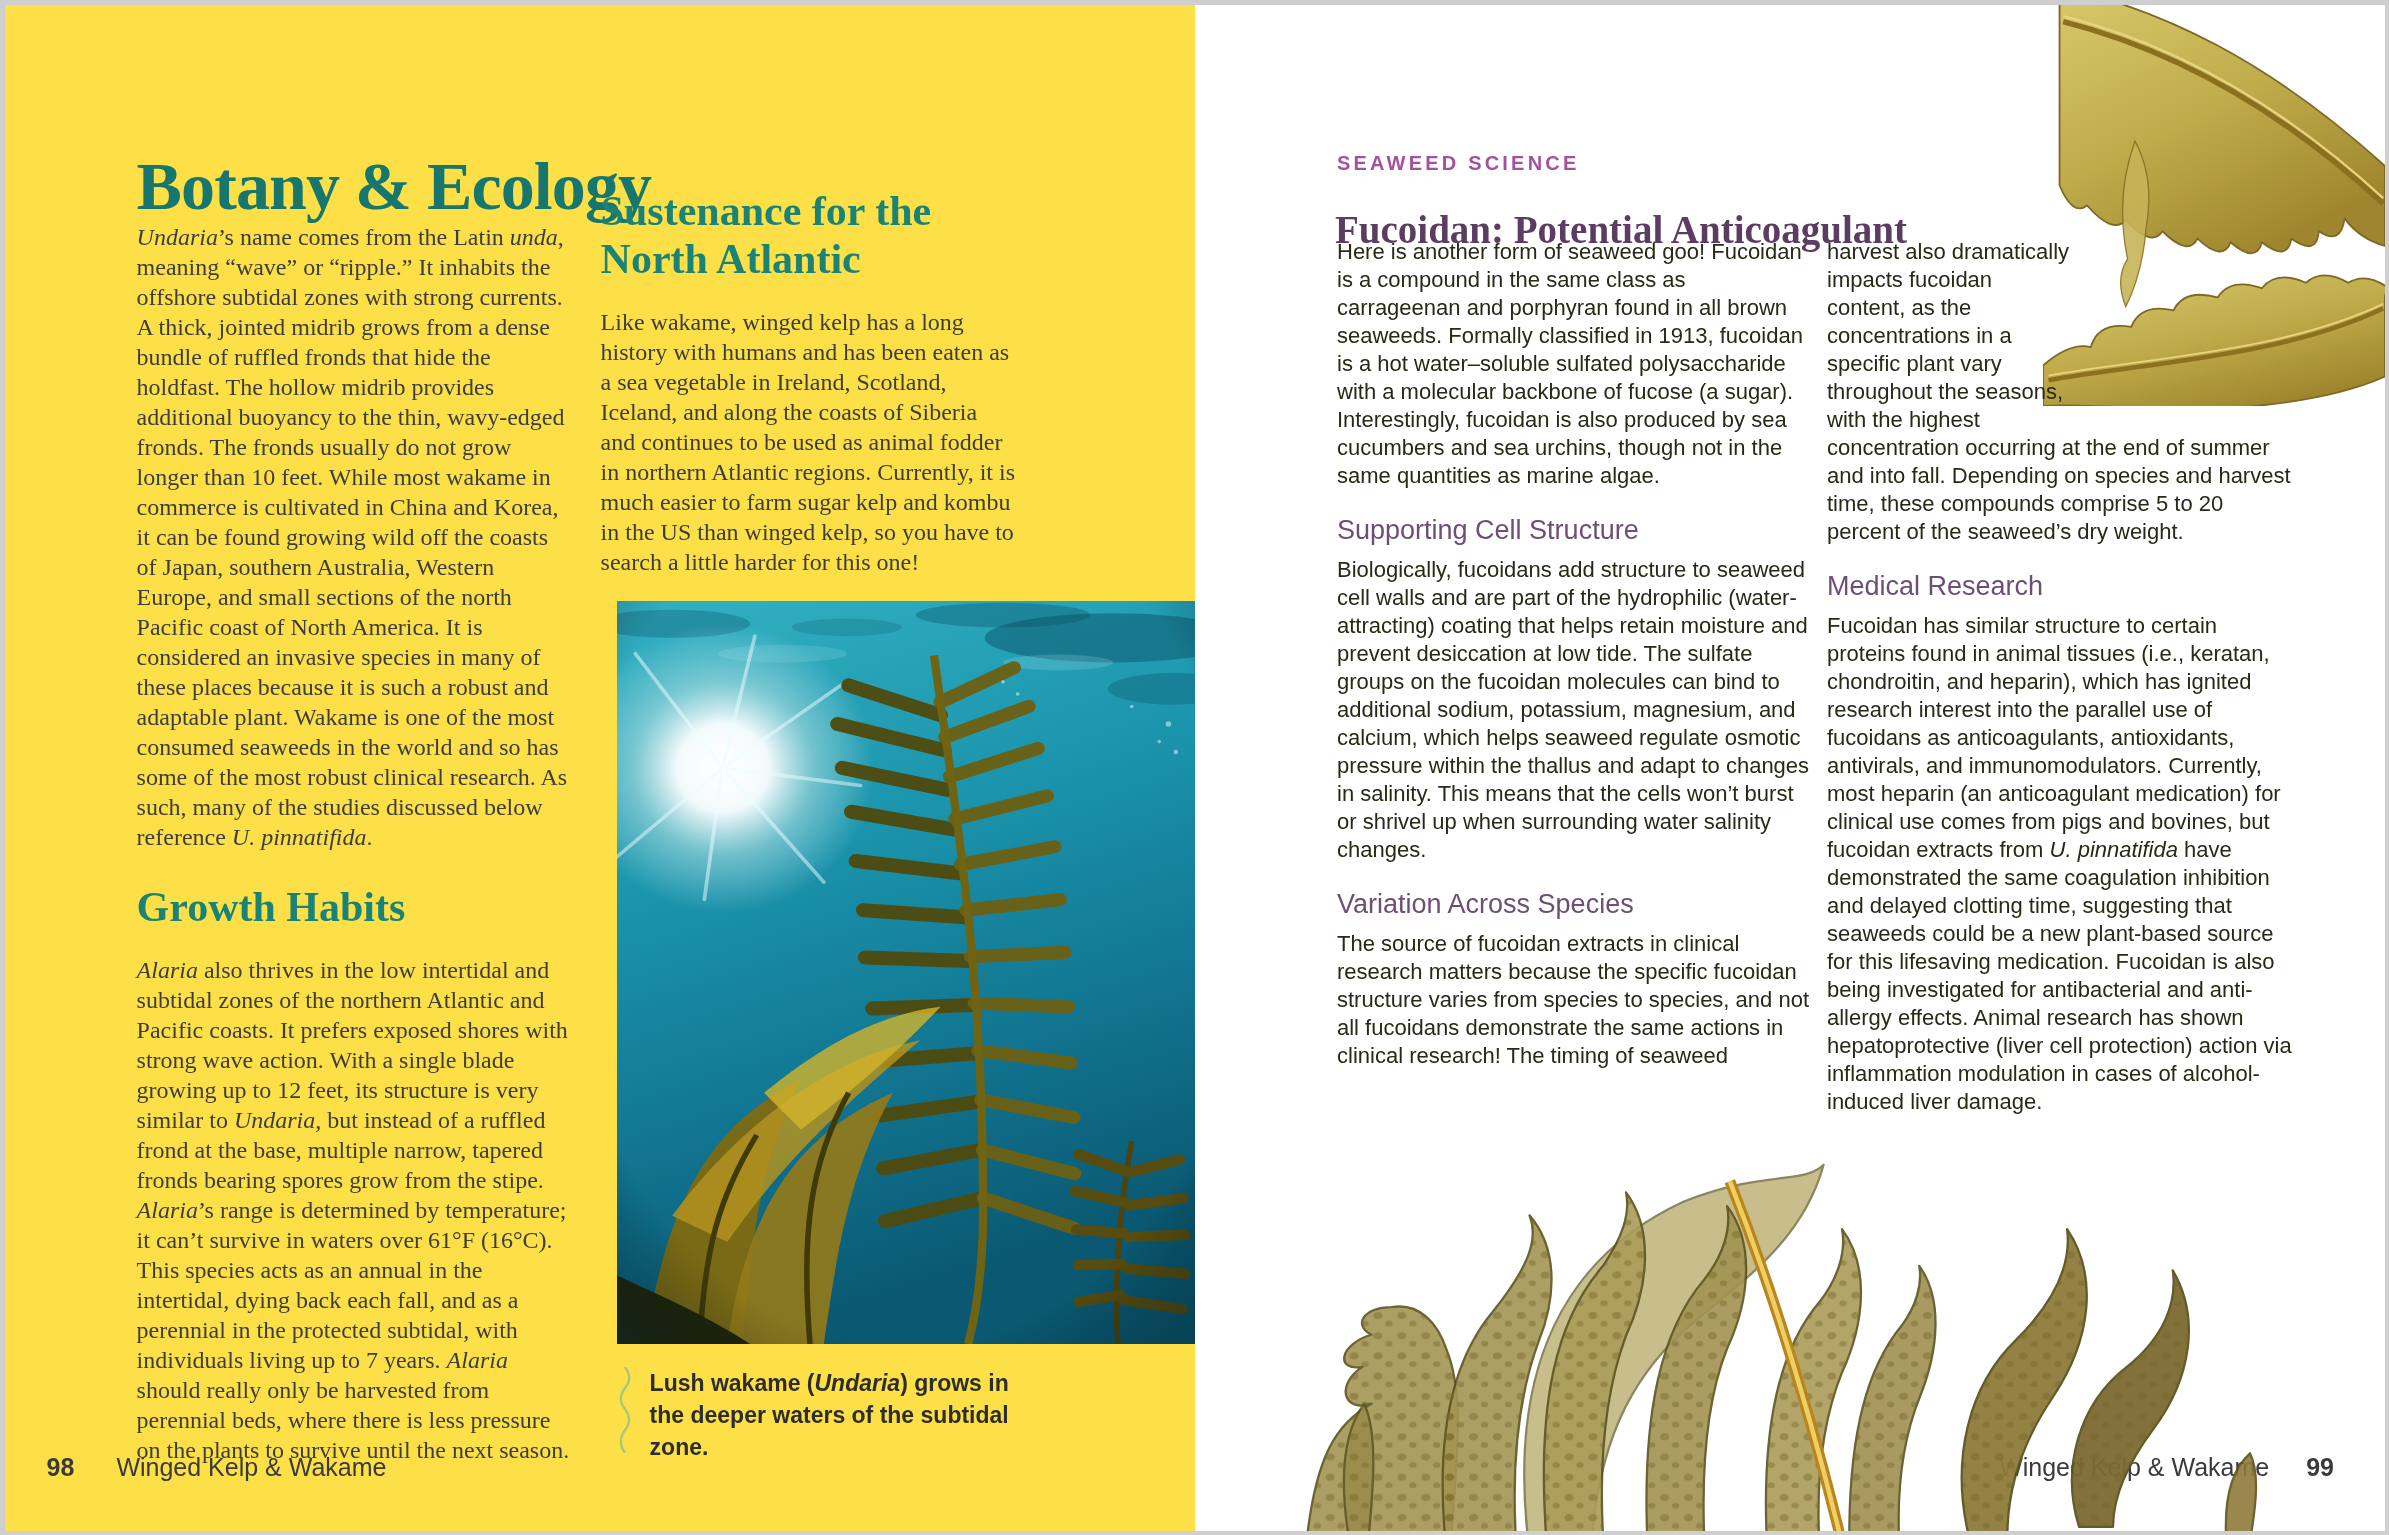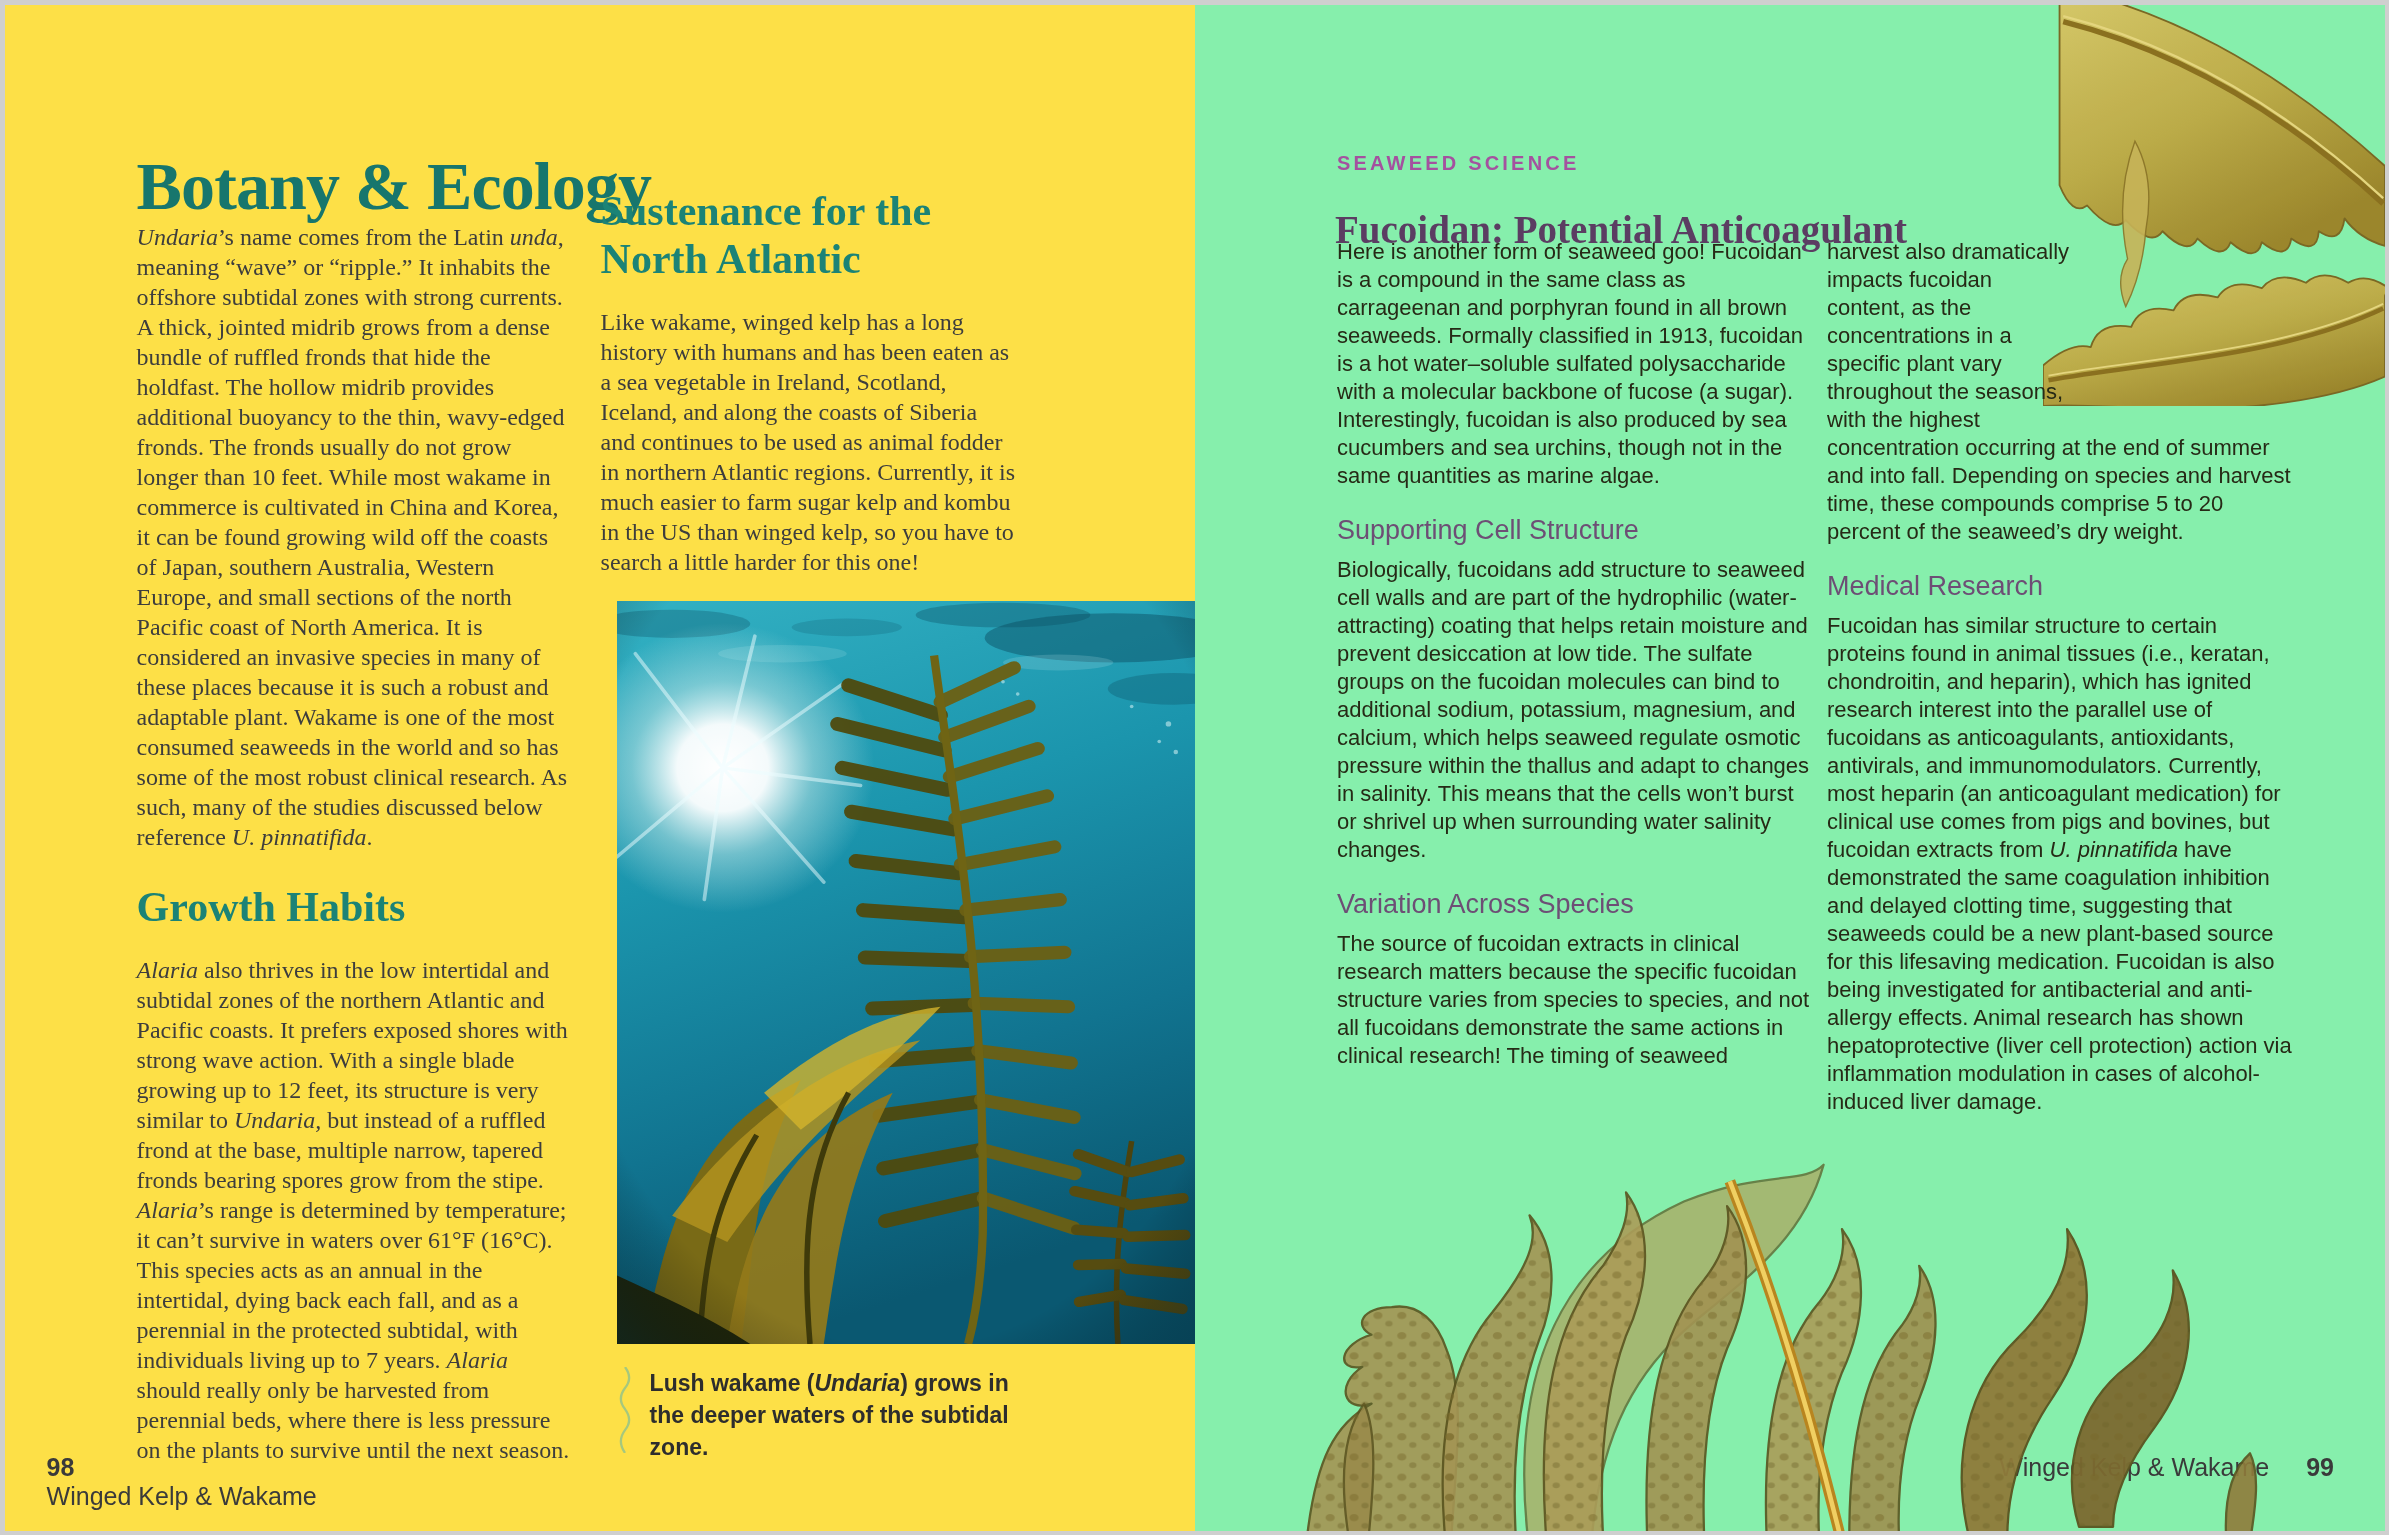--- a/index.html
+++ b/index.html
@@ -1,36 +1,36 @@
 <!DOCTYPE html>
 <html style="font-size:14.7px"><head>
 <meta charset="utf-8">
 <style>
   html,body{margin:0;padding:0;width:2389px;height:1536px;overflow:hidden;background:#e9e9e9;
             font-family:"Liberation Sans","DejaVu Sans",sans-serif;}
   .spread{position:absolute;left:0;top:0;width:2389px;height:1536px;background:#cfcfcf;}
   .page{position:absolute;top:4.6px;height:1526px;overflow:hidden;}
   .page-left{left:4.6px;width:1190px;background:#fde047;}
-  .page-right{left:1195px;width:1190px;background:#86efac;}
+  .page-right{left:1195px;width:1190px;background:#ffffff;}
 
   
   .serif{font-family:"Liberation Serif","DejaVu Serif",serif;}
   .lp-title{position:absolute;left:132px;top:99px;font-size:68px;line-height:74px;
             color:#17766d;letter-spacing:-0.9px;font-weight:600;}
   .lp-col1{position:absolute;left:132px;top:193px;width:436px;}
   .lp-col2{position:absolute;left:596px;top:182px;width:439px;}
   .lp-body{font-size:24px;line-height:30px;color:#3d3d3d;}
   .lp-h2{font-size:42px;line-height:48px;color:#1b8376;font-weight:600;margin:31px 0 16.5px 0;}
   .lp-col2 .lp-h2{margin-top:0;}
   .photo-wrap{position:absolute;left:612px;top:596px;width:579px;height:743px;}
   .caption-row{position:absolute;left:608px;top:1362px;width:432px;display:flex;}
   .squiggle{width:24px;height:86px;flex:none;}
   .caption{font-size:23px;line-height:32px;font-weight:bold;color:#2d2d2d;padding-left:13px;width:395px;}
   .footer{position:absolute;top:1448px;font-size:25px;color:#3a3a3a;display:flex;align-items:baseline;}
-  .footer-left{left:42px;flex-direction:column;}
+  .footer-left{left:42px;}
   .footer .pnum{font-weight:bold;}
   .footer-left .pnum{margin-right:42px;}
   .footer-right{right:51px;}
   .footer-right .pnum{margin-left:37px;font-weight:bold;}
 
   
   .eyebrow{position:absolute;left:142px;top:147px;font-size:20px;font-weight:bold;
            letter-spacing:3.2px;color:#a4519f;}
   .rp-title{position:absolute;left:140px;top:171px;font-size:39px;line-height:44px;
             color:#5b3d62;font-weight:600;}

